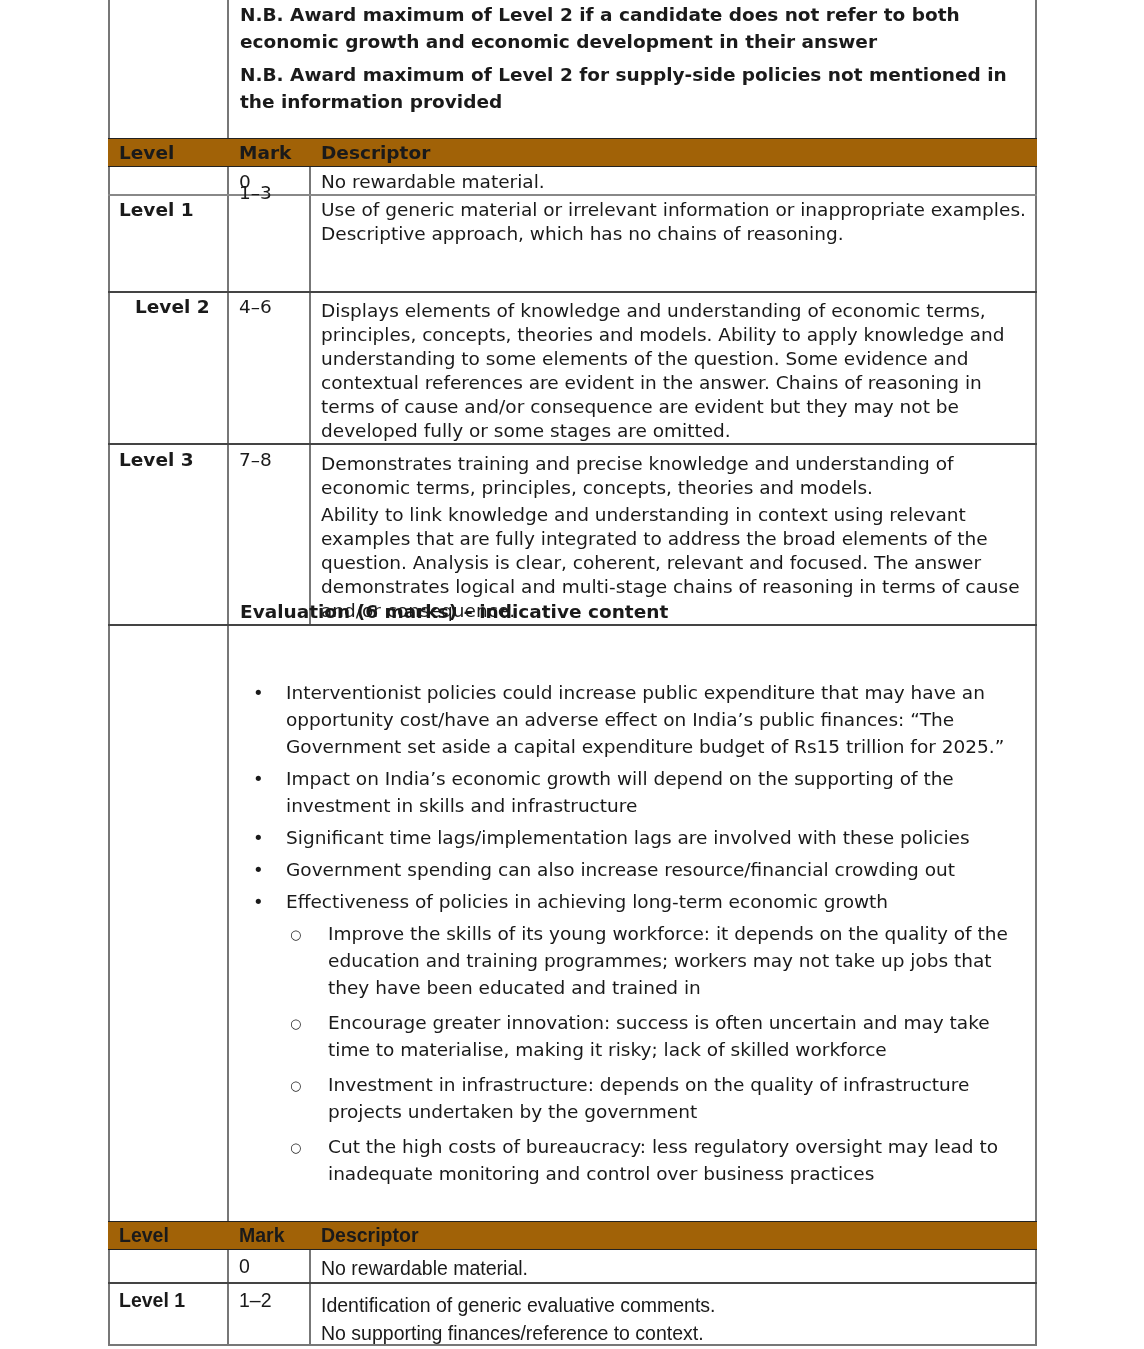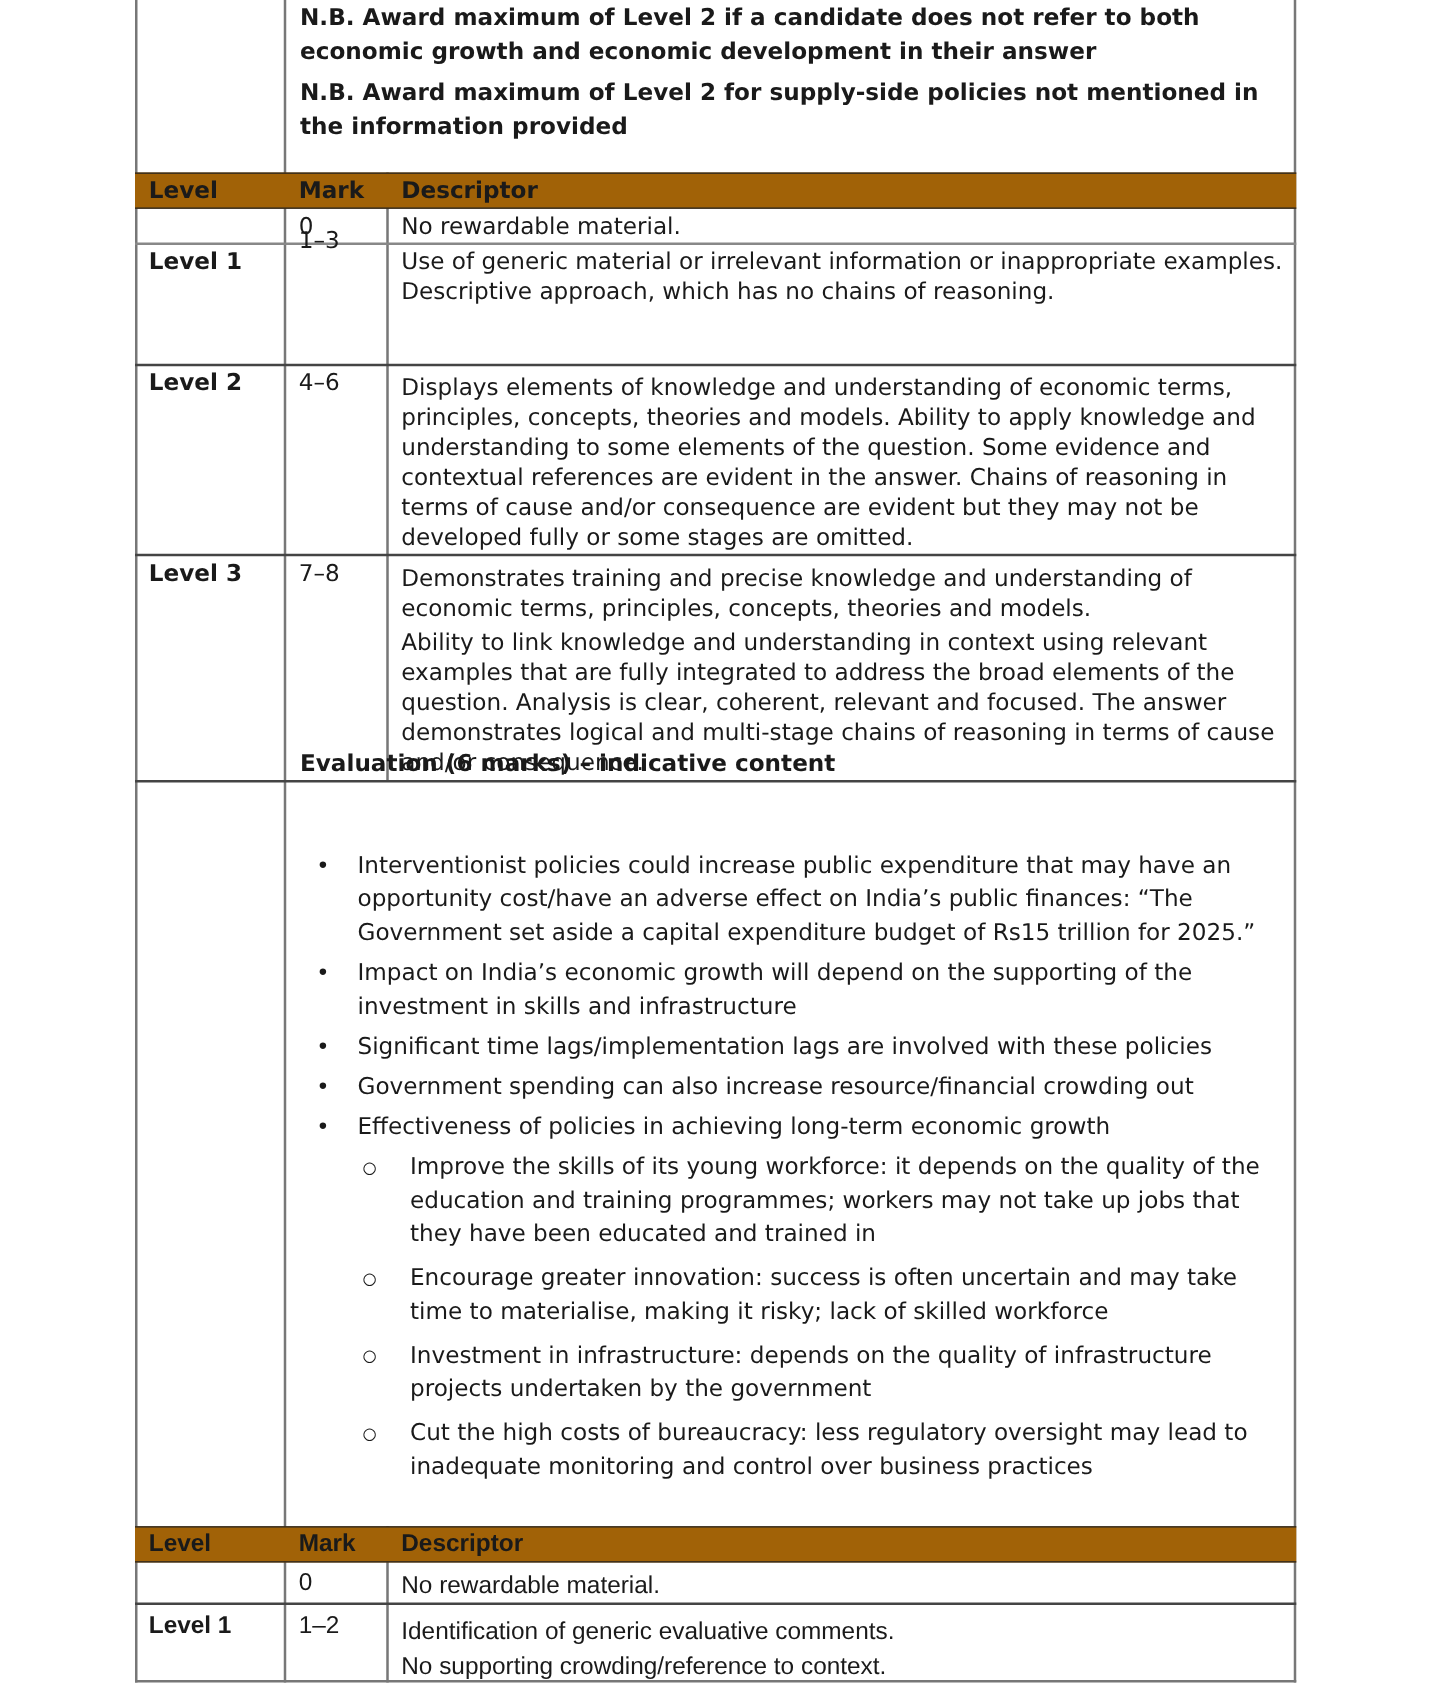--- a/index.html
+++ b/index.html
@@ -47,21 +47,21 @@
   <div class="cell" style="left:213px; top:170px;">No rewardable material.</div>
   <div class="hline" style="top:194px; background:#888;"></div>
 
   <div class="cell bold" style="left:11px; top:198px;">Level 1</div>
   <div class="cell" style="left:131px; top:181px;">1–3</div>
   <div class="cell" style="left:213px; top:198px; width:710px;">
     <div>Use of generic material or irrelevant information or inappropriate examples. Descriptive approach, which has no chains of reasoning.</div>
   </div>
   <div class="hline" style="top:291px;"></div>
 
-  <div class="cell bold" style="left:11px; top:295px;text-align:right;">Level 2</div>
+  <div class="cell bold" style="left:27px; top:295px;text-align:right;">Level 2</div>
   <div class="cell" style="left:131px; top:295px;">4–6</div>
   <div class="cell" style="left:213px; top:299px; width:712px;">Displays elements of knowledge and understanding of economic terms, principles, concepts, theories and models. Ability to apply knowledge and understanding to some elements of the question. Some evidence and contextual references are evident in the answer. Chains of reasoning in terms of cause and/or consequence are evident but they may not be developed fully or some stages are omitted.</div>
   <div class="hline" style="top:443px;"></div>
 
   <div class="cell bold" style="left:11px; top:448px;">Level 3</div>
   <div class="cell" style="left:131px; top:448px;">7–8</div>
   <div class="cell" style="left:213px; top:452px; width:712px;">
     <div style="margin-bottom:3px;">Demonstrates training and precise knowledge and understanding of economic terms, principles, concepts, theories and models.</div>
     <div>Ability to link knowledge and understanding in context using relevant examples that are fully integrated to address the broad elements of the question. Analysis is clear, coherent, relevant and focused. The answer demonstrates logical and multi-stage chains of reasoning in terms of cause and/or consequence.</div>
   </div>
@@ -92,16 +92,16 @@
   </div>
 
   <div class="cell narrow" style="left:131px; top:1254px;">0</div>
   <div class="cell narrow" style="left:213px; top:1256px;">No rewardable material.</div>
   <div class="hline" style="top:1282px;"></div>
 
   <div class="cell narrow bold" style="left:11px; top:1288px;">Level 1</div>
   <div class="cell narrow" style="left:131px; top:1288px;">1–2</div>
   <div class="cell narrow" style="left:213px; top:1291px; line-height:28px;">
     <div>Identification of generic evaluative comments.</div>
-    <div>No supporting crowding/reference to context.</div>
+    <div>No supporting finances/reference to context.</div>
   </div>
   <div class="hline" style="top:1344px; background:#777;"></div>
 </div>
 
 </body></html>

